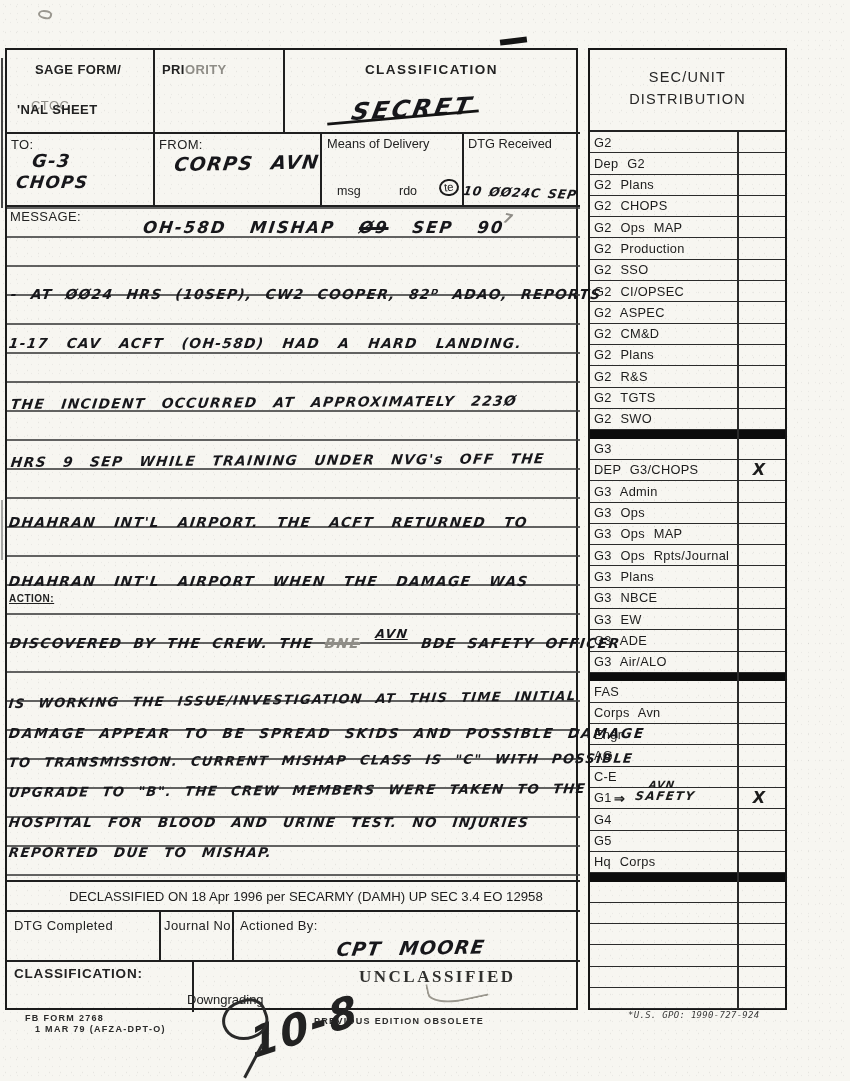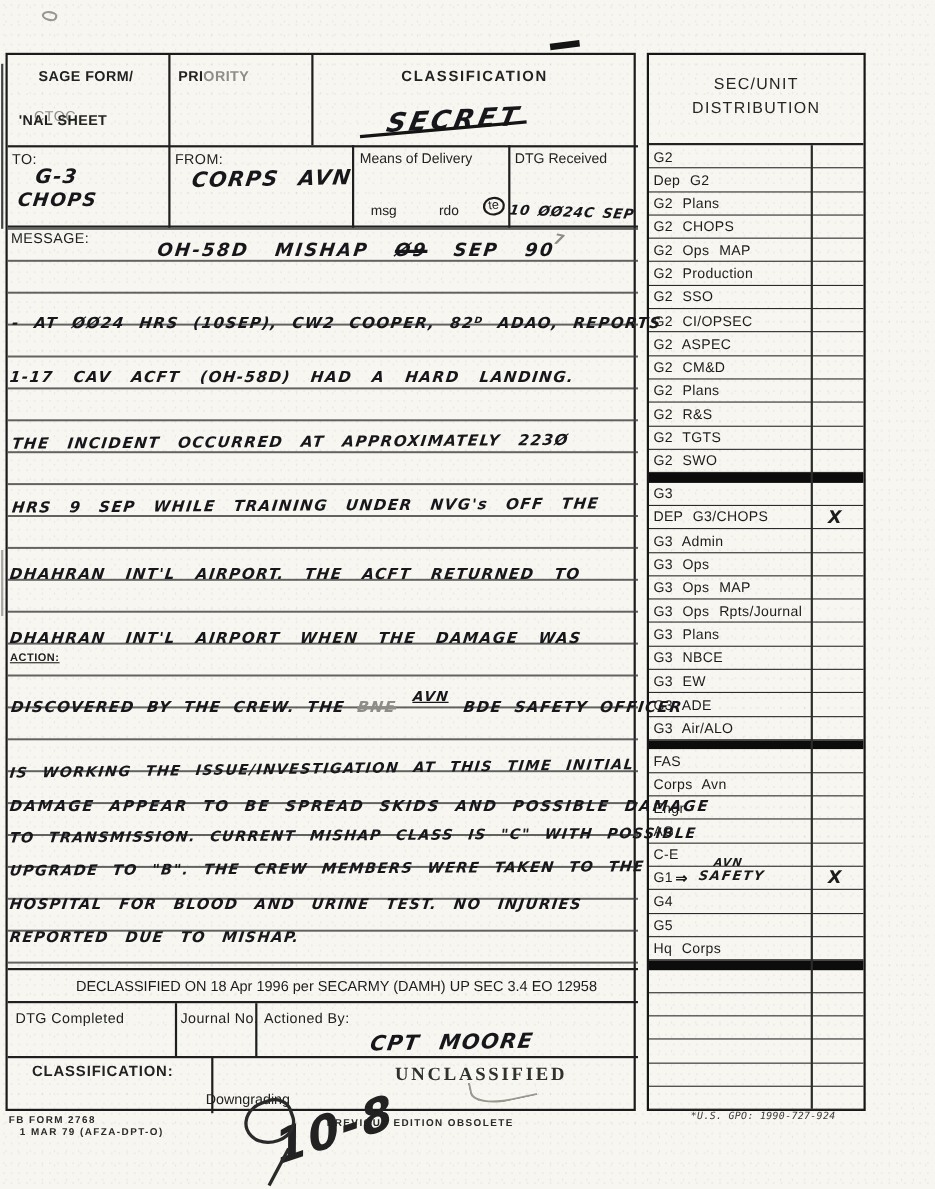--- a/index.html
+++ b/index.html
@@ -40,21 +40,21 @@
      font-family:"DejaVu Sans",sans-serif;font-style:italic;font-weight:700;font-size:16px;}
   .dbar{height:8.5px;background:#0c0c0c;}
   .dvline{position:absolute;left:147px;top:82px;bottom:0;width:1.7px;background:#2b2b2b;}
   .gnote{position:absolute;left:46px;top:-8px;font-family:"DejaVu Sans",sans-serif;
      font-style:italic;font-weight:700;line-height:1;transform:skewX(-8deg);}
   .gnote .nt{display:block;font-size:10px;margin-left:12px;letter-spacing:1px;}
   .gnote .nb{display:block;font-size:12px;letter-spacing:1.5px;}
   .garrow{position:absolute;left:24px;top:3px;font-weight:700;font-size:13px;font-style:normal;}
   
   .stamp{font-family:"Liberation Serif",serif;font-weight:600;font-size:17px;letter-spacing:2.5px;color:#30302e;}
-  .ft{font-size:9px;font-weight:700;letter-spacing:1.3px;color:#2a2a2a;}
+  .ft{font-size:9px;font-weight:700;letter-spacing:1.3px;color:#2a2a2a;margin-left:17px;}
   .gpo{font-family:"DejaVu Sans Mono",monospace;font-style:italic;font-size:9px;color:#3a3a3a;letter-spacing:.3px;}
   .scrib{font-family:"DejaVu Sans",sans-serif;font-style:italic;font-weight:600;color:#222;}
   .faded{color:#8f8d87;}
   .circ{display:inline-block;border:2px solid #1c1c1c;border-radius:50%;padding:0 3px 1px 3px;
      font-size:11.5px;transform:rotate(-6deg);}
 </style>
 </head>
 <body>
 
 <div class="page">
@@ -134,21 +134,21 @@
 
     <div class="vline" style="left:152px;top:862px;width:2px;height:48px;"></div>
     <div class="vline" style="left:225px;top:862px;width:2px;height:48px;"></div>
     <div class="abs pr lbl nw" style="left:7px;top:868px;">DTG  Completed</div>
     <div class="abs pr lbl nw" style="left:157px;top:868px;">Journal  No.</div>
     <div class="abs pr lbl nw" style="left:233px;top:868px;">Actioned  By:</div>
     <div class="abs hw nw" style="left:328px;top:888px;font-size:19px;word-spacing:10px;transform:skewX(-10deg) rotate(-1deg);">CPT MOORE</div>
 
     <div class="hline" style="left:0;top:910px;width:573px;height:2px;"></div>
     <div class="vline" style="left:185px;top:910px;width:2px;height:52px;"></div>
-    <div class="abs pr nw" style="left:7px;top:916px;font-size:13.5px;letter-spacing:.8px;font-weight:600;margin-left:15px;">CLASSIFICATION:</div>
+    <div class="abs pr nw" style="left:7px;top:916px;font-size:13.5px;letter-spacing:.8px;font-weight:600;">CLASSIFICATION:</div>
     <div class="abs stamp nw" style="left:352px;top:917px;">UNCLASSIFIED</div>
     <div class="abs pr nw" style="left:180px;top:942px;font-size:13px;text-align:right;">Downgrading</div>
     <div class="abs" style="left:420px;top:928px;width:60px;height:24px;border-bottom:2px solid #9a978e;border-left:2px solid #9a978e;border-radius:0 0 0 60%;transform:rotate(-12deg);"></div>
   </div>
 
   <div class="dist">
     <div class="dheader">
       <div>SEC/UNIT</div>
       <div>DISTRIBUTION</div>
     </div>

